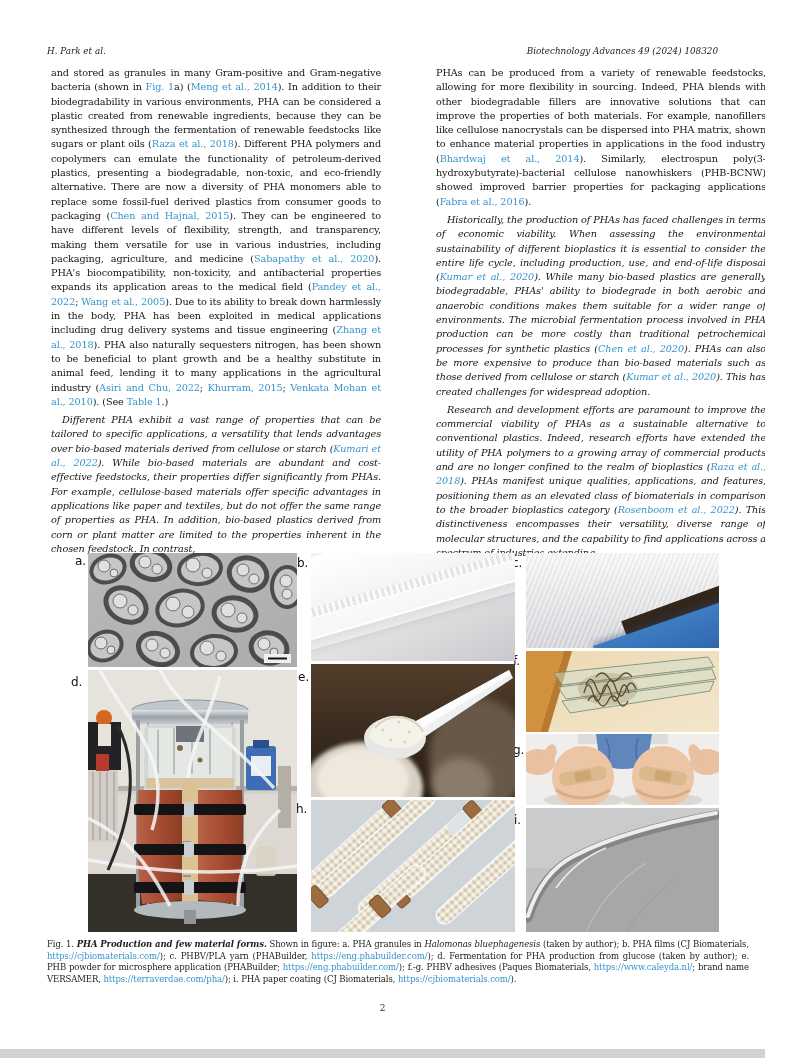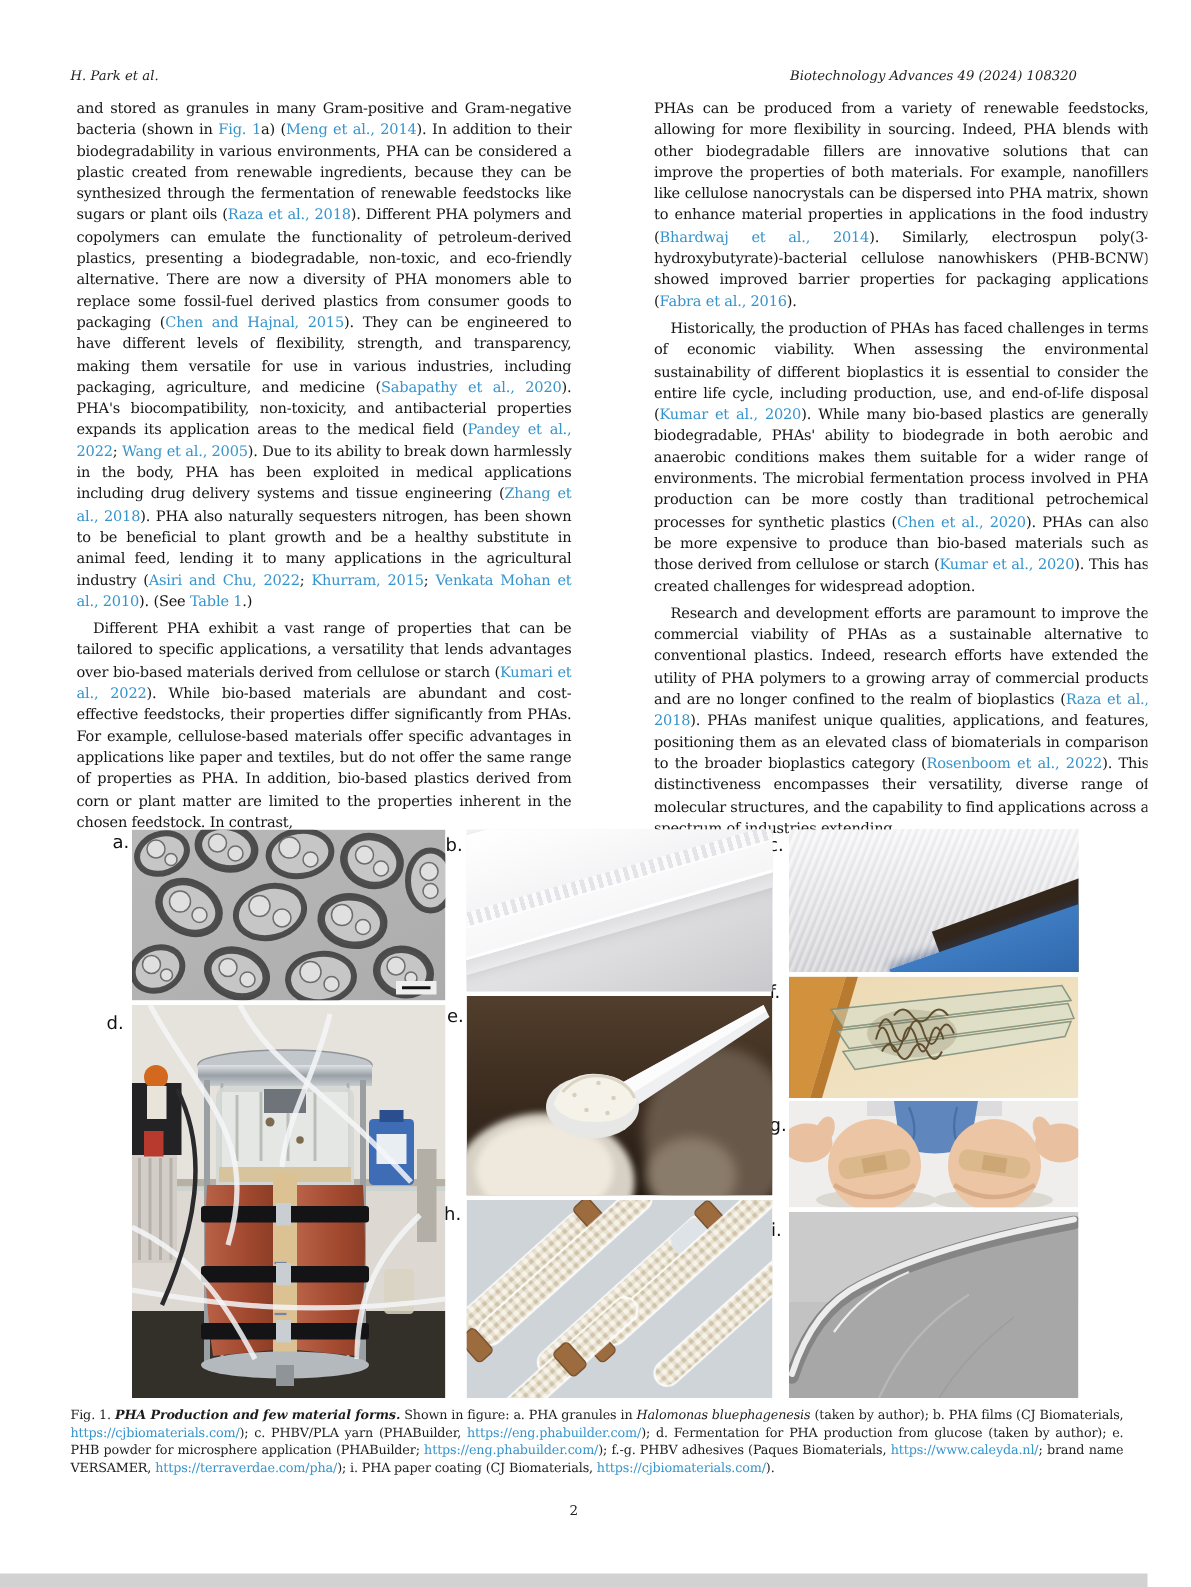--- a/index.html
+++ b/index.html
@@ -8,21 +8,21 @@
   
   .hdr{position:absolute;top:46px;font-size:8.8px;font-style:italic;color:#222;}
   .hdr-left{left:47px;}
   .hdr-right{right:47px;}
   
   .col{position:absolute;top:62px;width:338px;font-size:9.7px;line-height:14.3px;
        text-align:justify;letter-spacing:-0.12px;color:#141414;}
   .col-left{left:47px;}
   .col-right{left:432px;}
   .col p{margin:4px;}
-  .col p.ind{text-indent:11px;}
+  .col p.ind{text-indent:11px;font-style:italic;}
   .link{color:var(--link,#3694cb);}
   .bi{font-weight:bold;font-style:italic;}
   .it{font-style:italic;}
   
   .panel{position:absolute;overflow:hidden;}
   .plabel{position:absolute;font-family:"DejaVu Sans","Liberation Sans",sans-serif;
           font-size:12px;color:#111;line-height:12px;}
   
   .pb{background:linear-gradient(155deg,#f5f5f6 0%,#e7e7e9 45%,#c9c9cd 100%);}
   .pb .film1{position:absolute;left:-40px;top:-26px;width:300px;height:78px;

